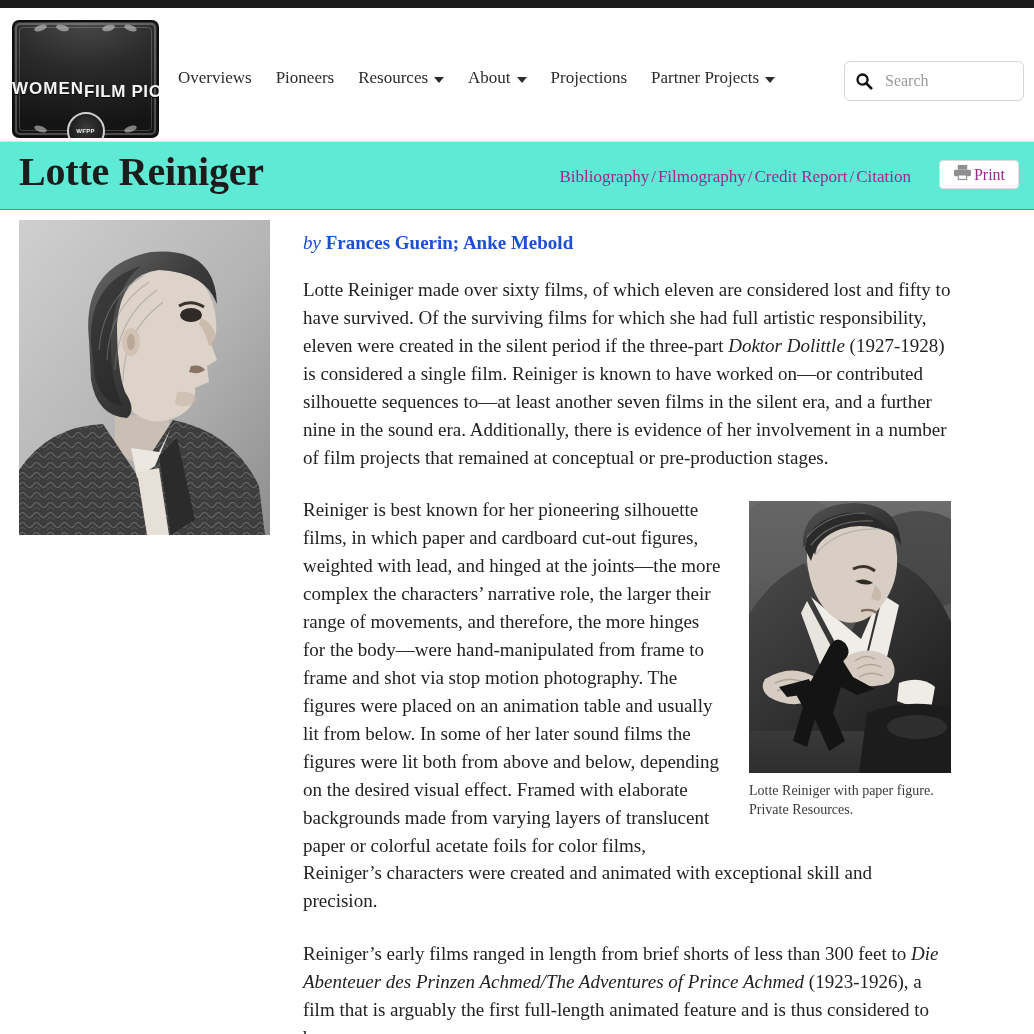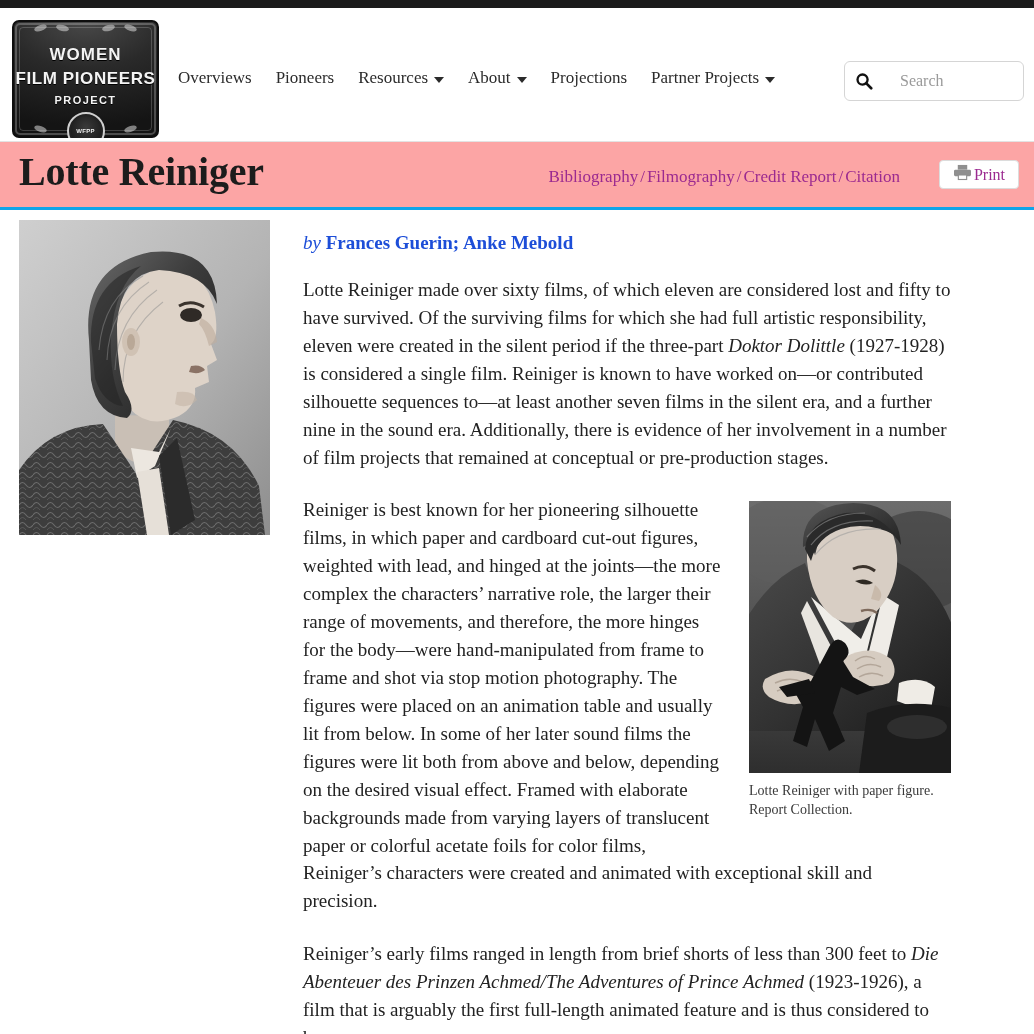--- a/index.html
+++ b/index.html
@@ -64,24 +64,24 @@
     position: absolute;
     width: 13px; height: 6px;
     border-radius: 50%;
     background: #d8d8d8;
     opacity: .55;
   }
   .logo .inner {
     position: absolute;
     inset: 0;
     display: flex;
-    flex-direction: column;
+    flex-direction: row;
     align-items: center;
     justify-content: flex-start;
-    padding-top: 26px;
+    padding-top: 18px;
   }
   .logo .l1, .logo .l2, .logo .l3 {
     color: #f4f4f4;
     font-family: "Liberation Sans Narrow", "Liberation Sans", sans-serif;
     font-weight: 700;
     letter-spacing: .5px;
     text-shadow: 0 1px 0 #000;
     line-height: 1;
     white-space: nowrap;
   }
@@ -145,54 +145,54 @@
     right: 10px;
     top: 53px;
     width: 180px;
     height: 40px;
     border: 1px solid #d5d5d5;
     border-radius: 6px;
     background: #fff;
     display: flex;
     align-items: center;
     padding: 0 10px;
-    gap: 25px;
+    gap: 10px;
   }
   .search-icon { flex: 0 0 auto; display: flex; align-items: center; }
   .search-input {
     border: 0; outline: 0;
     font-family: "Liberation Serif", serif;
     font-size: 16px;
     color: #333;
     background: transparent;
     width: 100%;
   }
   .search-input::placeholder { color: #9a9a9a; }
 
   
   .titlebar {
     position: relative;
     height: 68px;
-    border-bottom: 3px solid #0ea5e9;
-    background: #fca5a5;
+    border-bottom: 1px solid #0ea5e9;
+    background: #5eead4;
   }
   .page-title {
     position: absolute;
     left: 19px;
     top: 6px;
     margin: 0;
     font-family: "Liberation Serif", serif;
     font-weight: 700;
     font-size: 40px;
     color: #1c1c1c;
     letter-spacing: -0.2px;
   }
   .title-links {
     position: absolute;
-    right: 134px;
+    right: 123px;
     top: 25px;
     font-size: 17px;
     white-space: nowrap;
   }
   .title-links a {
     color: #9b2a90;
     text-decoration: none;
     cursor: pointer;
   }
   .title-links .sep { color: #9b2a90; padding: 0 2px; }
@@ -506,21 +506,21 @@
                    L126 188 L108 194 L92 186 L84 212 L96 240 L80 250
                    L66 218 L58 246 L44 240 L54 206 L44 188 L62 180 Z" fill="#141414"></path>
           <path d="M60 178 L30 186 L38 196 L66 192 Z" fill="#141414"></path>
 
           <path d="M118 212 Q160 196 206 208 L206 272 L110 272 Z" fill="#1c1c1c"></path>
           <ellipse cx="168" cy="226" rx="30" ry="12" fill="#2e2e2e"></ellipse>
         </svg>
       </div>
       <figcaption>
         <span>Lotte Reiniger with paper figure.</span><br>
-        <span>Report Collection.</span>
+        <span>Private Resources.</span>
       </figcaption>
     </figure>
 
     <p class="body">Reiniger is best known for her pioneering silhouette films, in which paper and cardboard cut-out figures, weighted with lead, and hinged at the joints—the more complex the characters’ narrative role, the larger their range of movements, and therefore, the more hinges for the body—were hand-manipulated from frame to frame and shot via stop motion photography. The figures were placed on an animation table and usually lit from below. In some of her later sound films the figures were lit both from above and below, depending on the desired visual effect. Framed with elaborate backgrounds made from varying layers of translucent paper or colorful acetate foils for color films, Reiniger’s characters were created and animated with exceptional skill and precision.</p>
     <p class="body">Reiniger’s early films ranged in length from brief shorts of less than 300 feet to <i>Die Abenteuer des Prinzen Achmed/The Adventures of Prince Achmed</i> (1923-1926), a film that is arguably the first full-length animated feature and is thus considered to be</p>
 
   </article>
 </main>
 
 </body></html>

